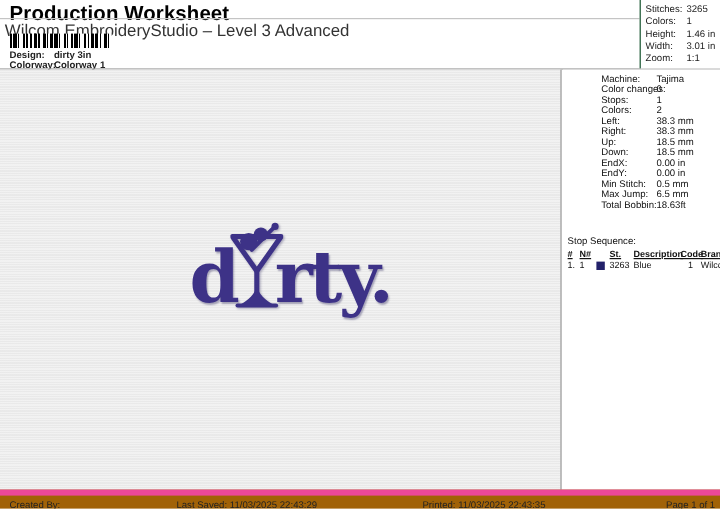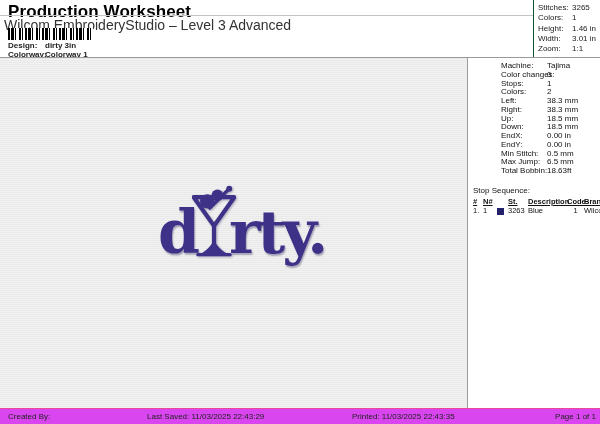--- a/index.html
+++ b/index.html
@@ -37,30 +37,30 @@
     font-family:"DejaVu Serif","Liberation Serif",serif;font-weight:bold;
     font-size:60px;line-height:60px;letter-spacing:-3px;white-space:nowrap;
     text-shadow:1px 1.5px 1.5px rgba(30,22,80,0.35), -0.5px -0.5px 0 rgba(255,255,255,0.55);}
   .glass{width:44px;height:75px;margin:0 -7px 2px -5px;
     filter:drop-shadow(1px 1.5px 1px rgba(30,22,80,0.35));}
   
   .right-panel{position:absolute;top:0;left:469px;width:131px;height:350px;
     box-sizing:border-box;padding:4px 0 0 4px;background:#fff;}
   .prow{font-size:8px;line-height:8.75px;white-space:nowrap;color:#111;margin-left:28px;}
   .plabel{display:inline-block;width:46px;}
-  .stop-label{font-size:8px;margin-top:10px;color:#111;}
+  .stop-label{font-size:8px;margin-top:20px;color:#111;}
   .seq-table{display:grid;grid-template-columns:10px 14px 11px 20px 39px 17px auto;
     font-size:7.5px;line-height:9.5px;margin-top:2px;align-items:center;color:#111;}
   .th{text-decoration:underline;font-weight:bold;white-space:nowrap;}
   .td{white-space:nowrap;}
   .td-code{text-align:center;}
   .swatch{width:7px;height:7px;}
   
-  .footer{position:absolute;bottom:0;left:0;width:600px;height:16px;background:#d946ef;
-    border-top:1px solid #ec4899;box-sizing:border-box;font-size:8px;color:#222;}
+  .footer{position:absolute;bottom:0;left:0;width:600px;height:16px;background:#a16207;
+    border-top:5px solid #ec4899;box-sizing:border-box;font-size:8px;color:#222;}
   .f-created{position:absolute;left:8px;top:3px;}
   .f-saved{position:absolute;left:147px;top:3px;}
   .f-printed{position:absolute;left:352px;top:3px;}
   .f-page{position:absolute;right:4px;top:3px;}
 </style>
 </head>
 <body>
 
 <div class="header">
   <div class="title">Production Worksheet</div>

